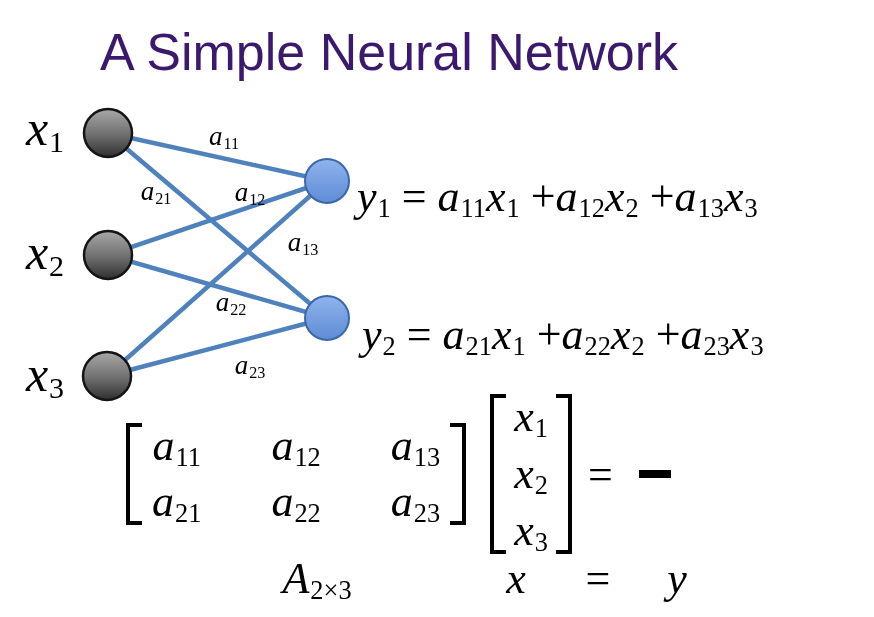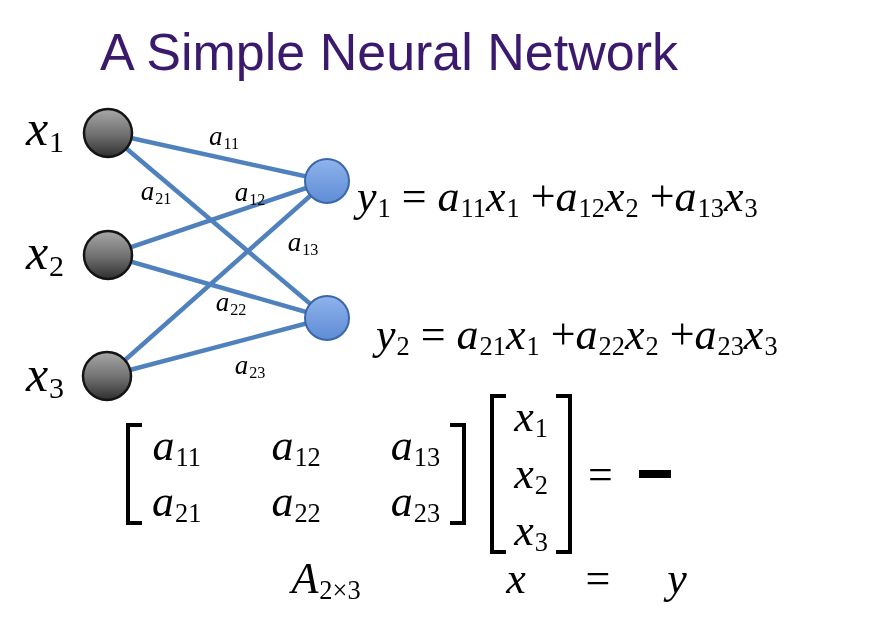--- a/index.html
+++ b/index.html
@@ -81,21 +81,21 @@
     <g id="nodes">
         <circle cx="108" cy="133" r="24" fill="url(#gIn)" stroke="#141414" stroke-width="2.5"></circle>
         <circle cx="108" cy="255" r="24" fill="url(#gIn)" stroke="#141414" stroke-width="2.5"></circle>
         <circle cx="107" cy="376" r="24" fill="url(#gIn)" stroke="#141414" stroke-width="2.5"></circle>
         <circle cx="327" cy="181" r="22" fill="url(#gOut)" stroke="#3a67a8" stroke-width="2"></circle>
         <circle cx="327" cy="318" r="22" fill="url(#gOut)" stroke="#3a67a8" stroke-width="2"></circle>
       </g>
   </svg>
 
   <div class="eq" style="left:357px; top:183px;"><span class="mi">y</span><sub>1</sub><span> = </span><span class="mi">a</span><sub>11</sub><span class="mi">x</span><sub>1</sub><span> +</span><span class="mi">a</span><sub>12</sub><span class="mi">x</span><sub>2</sub><span> +</span><span class="mi">a</span><sub>13</sub><span class="mi">x</span><sub>3</sub></div>
-  <div class="eq" style="left:376px; top:321px;"><span class="mi">y</span><sub>2</sub><span> = </span><span class="mi">a</span><sub>21</sub><span class="mi">x</span><sub>1</sub><span> +</span><span class="mi">a</span><sub>22</sub><span class="mi">x</span><sub>2</sub><span> +</span><span class="mi">a</span><sub>23</sub><span class="mi">x</span><sub>3</sub></div>
+  <div class="eq" style="left:362px; top:321px;"><span class="mi">y</span><sub>2</sub><span> = </span><span class="mi">a</span><sub>21</sub><span class="mi">x</span><sub>1</sub><span> +</span><span class="mi">a</span><sub>22</sub><span class="mi">x</span><sub>2</sub><span> +</span><span class="mi">a</span><sub>23</sub><span class="mi">x</span><sub>3</sub></div>
 
   <div class="mx-wrap">
     <div class="bpair">
       <div class="bk l"></div>
       <div class="grid-a">
         <span><span class="mi">a</span><sub>11</sub></span>
         <span><span class="mi">a</span><sub>12</sub></span>
         <span><span class="mi">a</span><sub>13</sub></span>
         <span><span class="mi">a</span><sub>21</sub></span>
         <span><span class="mi">a</span><sub>22</sub></span>
@@ -115,21 +115,21 @@
     </div>
 
     <span class="m-eq">=</span>
 
     <div class="bpair">
       <div class="bk l"></div>
       <div class="bk r"></div>
     </div>
   </div>
 
-  <span class="cap" style="left:326px;text-align:right;"><span class="mi">A</span><sub>2×3</sub></span>
+  <span class="cap" style="left:317px;text-align:right;"><span class="mi">A</span><sub>2×3</sub></span>
   <span class="cap mi" style="left:516px;">x</span>
   <span class="cap" style="left:598px;">=</span>
   <span class="cap mi" style="left:677px;">y</span>
 
 <div class="edge-label" style="left: 224px; top: 136px;"><span class="mi">a</span><sub>11</sub></div>
     <div class="edge-label" style="left: 250px; top: 192px;"><span class="mi">a</span><sub>12</sub></div>
     <div class="edge-label" style="left: 303px; top: 242px;"><span class="mi">a</span><sub>13</sub></div>
     <div class="edge-label" style="left: 156px; top: 191px;"><span class="mi">a</span><sub>21</sub></div>
     <div class="edge-label" style="left: 231px; top: 302px;"><span class="mi">a</span><sub>22</sub></div>
     <div class="edge-label" style="left: 250px; top: 365px;"><span class="mi">a</span><sub>23</sub></div>

